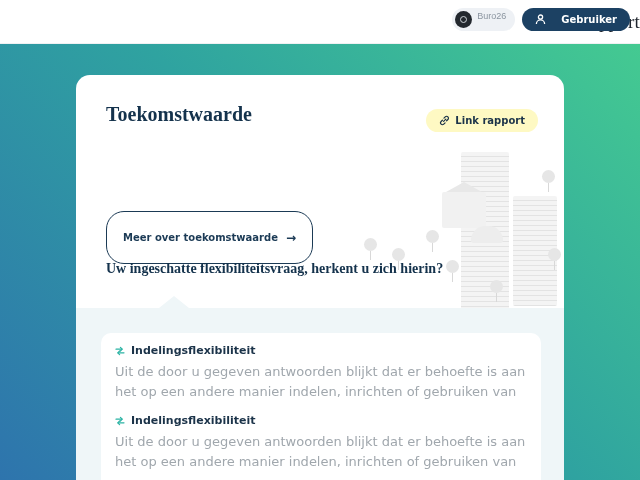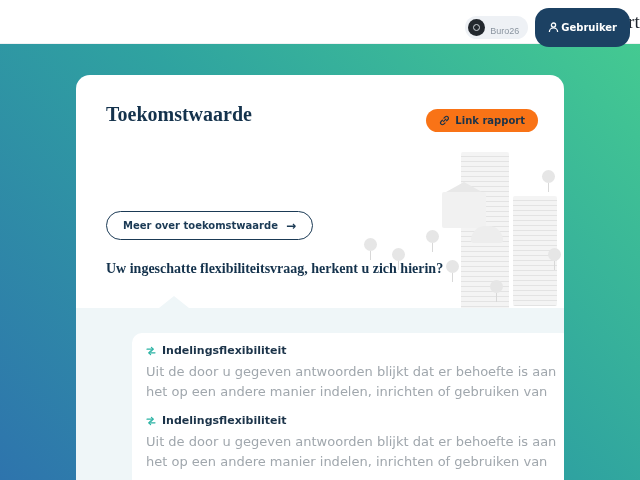--- a/index.html
+++ b/index.html
@@ -16,61 +16,61 @@
   }
   .topbar-title {
     position:absolute; left:0; right:0; top:11px; text-align:right;
     font-family:"Liberation Serif","DejaVu Serif", serif;
     font-size:19px; color:#20262e; letter-spacing:.2px;
   }
   .topbar-right {
     position:absolute; right:10px; top:8px; display:flex; align-items:center; gap:7px;
   }
   .account-chip {
-    display:flex; align-items:flex-end; gap:5px;
+    display:flex; align-items:flex-start; gap:5px;
     background:#eef1f5; border-radius:13px; padding:3px 9px 3px 3px;
     font-size:9px; color:#8b95a0; cursor:pointer; border:none;
   }
   .avatar {
     width:17px; height:17px; border-radius:50%;
     background:#23282e; display:inline-flex; align-items:center; justify-content:center;
   }
   .avatar span { width:7px; height:7px; border:1.5px solid #cfd4d9; border-radius:50%; display:block; }
   .user-btn {
-    display:flex; align-items:center; gap:2px;
+    display:flex; align-items:center; gap:15px;
     background:#1c4163; color:#fff; border:none; border-radius:14px;
-    padding:14px 13px; font-size:10px; font-weight:bold; cursor:pointer;
+    padding:6px 13px; font-size:10px; font-weight:bold; cursor:pointer;
     font-family:"DejaVu Sans", sans-serif;
   }
   
   .card {
     position:absolute; left:76px; top:75px; width:488px; height:520px;
     background:#ffffff; border-radius:14px; z-index:2; overflow:hidden;
   }
   .hero-title {
     position:absolute; left:30px; top:28px;
     font-family:"Liberation Serif","DejaVu Serif", serif;
     font-weight:600; font-size:20px; color:#14324c;
   }
   .link-btn {
     position:absolute; right:26px; top:34px;
     display:flex; align-items:center; gap:5px;
-    background:#f97316; border:none; border-radius:14px;
+    background:#fef9c3; border:none; border-radius:14px;
     padding:6px 13px; font-size:10px; font-weight:bold; color:#1b3349;
     cursor:pointer; z-index:3; font-family:"DejaVu Sans", sans-serif;
   }
   .hero-desc {
     position:absolute; left:30px; top:73px; width:335px;
     font-size:9.5px; line-height:1.58; color:#9aa1a8;
   }
   .more-btn {
     position:absolute; left:30px; top:136px;
     display:flex; align-items:center; gap:8px;
     background:#fff; border:1.6px solid #1b3a55; border-radius:18px;
-    padding:8px 16px; font-size:10px; font-weight:bold; color:#1b3a55;
+    padding:20px 16px; font-size:10px; font-weight:bold; color:#1b3a55;
     cursor:pointer; font-family:"DejaVu Sans", sans-serif;
   }
   .more-btn .arrow { font-size:12px; line-height:10px; }
   .section-heading {
     position:absolute; left:30px; top:186px; width:450px;
     font-family:"Liberation Serif","DejaVu Serif", serif;
     font-weight:600; font-size:14px; color:#14324c; z-index:3;
   }
   
   .illustration { position:absolute; right:0; top:55px; width:230px; height:245px; z-index:1; }
@@ -107,21 +107,20 @@
   }
   .notch {
     position:absolute; left:83px; top:-12px; width:0; height:0;
     border-left:15px solid transparent; border-right:15px solid transparent;
     border-bottom:12px solid #eff6f8;
   }
   .item-card {
     position:absolute; left:25px; width:440px;
     background:#fff; border-radius:10px; padding:11px 14px 12px 14px;
     cursor:pointer;
-    margin-left:31px;
   }
   .ic1 { top:25px;  min-height:60px; }
   .ic2 { top:95px;  min-height:56px; }
   .ic3 { top:161px; min-height:56px; }
   .item-head { display:flex; align-items:center; gap:6px; margin-bottom:5px; }
   .item-title { font-size:11px; font-weight:bold; color:#1b3349; }
   .item-desc  { font-size:13px; line-height:1.55; color:#a0a7ad; }
   .icon-svg { display:inline-block; flex:none; }
 </style>
 </head>

